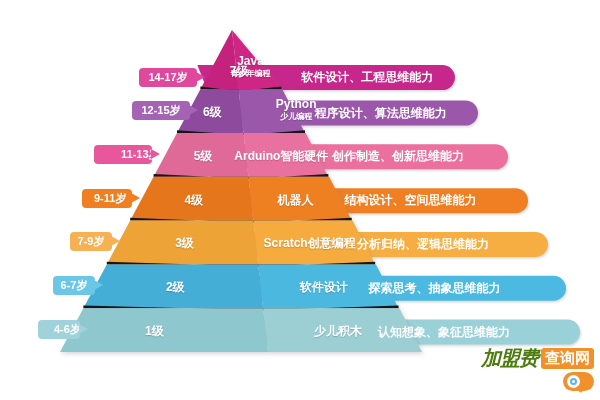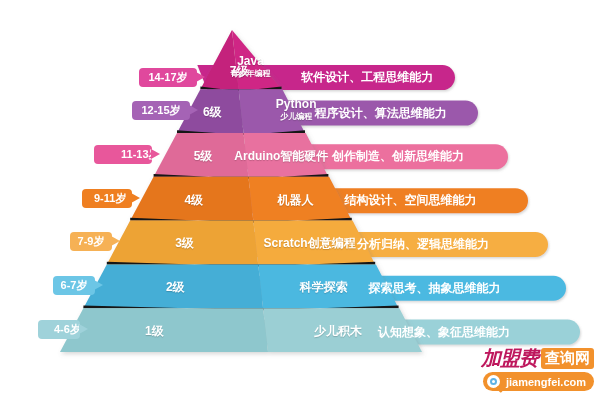--- a/index.html
+++ b/index.html
@@ -40,21 +40,21 @@
   .lvl{font-size:12px;}
   .name{font-size:12px;}
   .name .sub{display:block;font-size:8px;font-weight:bold;text-align:center;margin-top:1px;}
   .name.two{text-align:center;line-height:12px;}
 
   
   #wm{position:absolute;right:6px;bottom:6px;width:168px;height:48px;}
   .wm-top{display:flex;align-items:center;justify-content:flex-end;height:24px;}
   .wm-cn{
     font-size:20px;font-weight:bold;font-style:italic;
-    color:#be185d;letter-spacing:-1px;
+    color:#4d7c0f;letter-spacing:-1px;
     text-shadow:1px 1px 0 #ffffff;
   }
   .wm-box{
     background:#f2912c;color:#fff;font-size:15px;font-weight:bold;
     padding:1px 4px;margin-left:3px;border-radius:3px;letter-spacing:0px;
   }
   .wm-bot{
     display:flex;align-items:center;justify-content:flex-end;
     margin-top:2px;
   }
@@ -161,21 +161,21 @@
       <div class="ptxt name two" style="left: 250.551px; transform: translateX(-50%); top: 54.5714px;"><span>Java</span><span class="sub">青少年编程</span></div>
       <div class="ptxt lvl" style="left: 202.884px; top: 104px;">6级</div>
       <div class="ptxt name two" style="left: 267.177px; transform: translateX(-50%); top: 98.0476px; margin-left: 29px;"><span>Python</span><span class="sub">少儿编程</span></div>
       <div class="ptxt lvl" style="left: 193.633px; top: 147.857px;">5级</div>
       <div class="ptxt name" style="left: 281.327px; transform: translateX(-50%); top: 147.857px;">Arduino智能硬件</div>
       <div class="ptxt lvl" style="left: 184.381px; top: 191.667px;">4级</div>
       <div class="ptxt name" style="left: 295.476px; transform: translateX(-50%); top: 191.667px;">机器人</div>
       <div class="ptxt lvl" style="left: 175.129px; top: 235.476px;">3级</div>
       <div class="ptxt name" style="left: 309.626px; transform: translateX(-50%); top: 235.476px;">Scratch创意编程</div>
       <div class="ptxt lvl" style="left: 165.878px; top: 279.286px;">2级</div>
-      <div class="ptxt name" style="left: 323.776px; transform: translateX(-50%); top: 279.286px;">科学探索</div>
+      <div class="ptxt name" style="left: 323.776px; transform: translateX(-50%); top: 279.286px;">软件设计</div>
       <div class="ptxt lvl" style="left: 145px; top: 323.095px;">1级</div>
       <div class="ptxt name" style="left: 337.925px; transform: translateX(-50%); top: 323.095px;">少儿积木</div>
       <div class="agetag" style="background: rgb(224, 72, 157); color: rgb(255, 255, 255); left: 139px; top: 67.5714px; width: 58px;">14-17岁<span class="nub" style="color: rgb(224, 72, 157);"></span></div>
       <div class="agetag" style="background: rgb(165, 99, 181); color: rgb(255, 255, 255); left: 132px; top: 101.048px; width: 58px;">12-15岁<span class="nub" style="color: rgb(165, 99, 181);"></span></div>
       <div class="agetag" style="background: rgb(232, 87, 155); color: rgb(255, 255, 255); left: 94px; top: 144.857px; width: 58px; padding-left: 27px;">11-13岁<span class="nub" style="color: rgb(232, 87, 155);"></span></div>
       <div class="agetag" style="background: rgb(239, 127, 33); color: rgb(255, 255, 255); left: 82px; top: 188.667px; width: 50px; padding-left: 12px;">9-11岁<span class="nub" style="color: rgb(239, 127, 33);"></span></div>
       <div class="agetag" style="background: rgb(246, 177, 85); color: rgb(255, 255, 255); left: 70px; top: 232.476px; width: 42px;">7-9岁<span class="nub" style="color: rgb(246, 177, 85);"></span></div>
       <div class="agetag" style="background: rgb(108, 198, 230); color: rgb(255, 255, 255); left: 53px; top: 276.286px; width: 42px;">6-7岁<span class="nub" style="color: rgb(108, 198, 230);"></span></div>
       <div class="agetag" style="background: rgb(159, 210, 218); color: rgb(255, 255, 255); left: 38px; top: 320.095px; width: 42px; padding-left: 16px;">4-6岁<span class="nub" style="color: rgb(159, 210, 218);"></span></div>
     </div>
@@ -183,18 +183,17 @@
   <div id="wm">
     <div class="wm-top">
       <span class="wm-cn">加盟费</span>
       <span class="wm-box">查询网</span>
     </div>
     <div class="wm-bot">
       <span class="wm-pill">
         <span class="wm-mag">
             <span class="inner"></span>
           </span>
-        <span class="wm-url">jiamengfei.com</span>
       </span>
     </div>
   </div>
 
 </div>
 
 </body></html>

